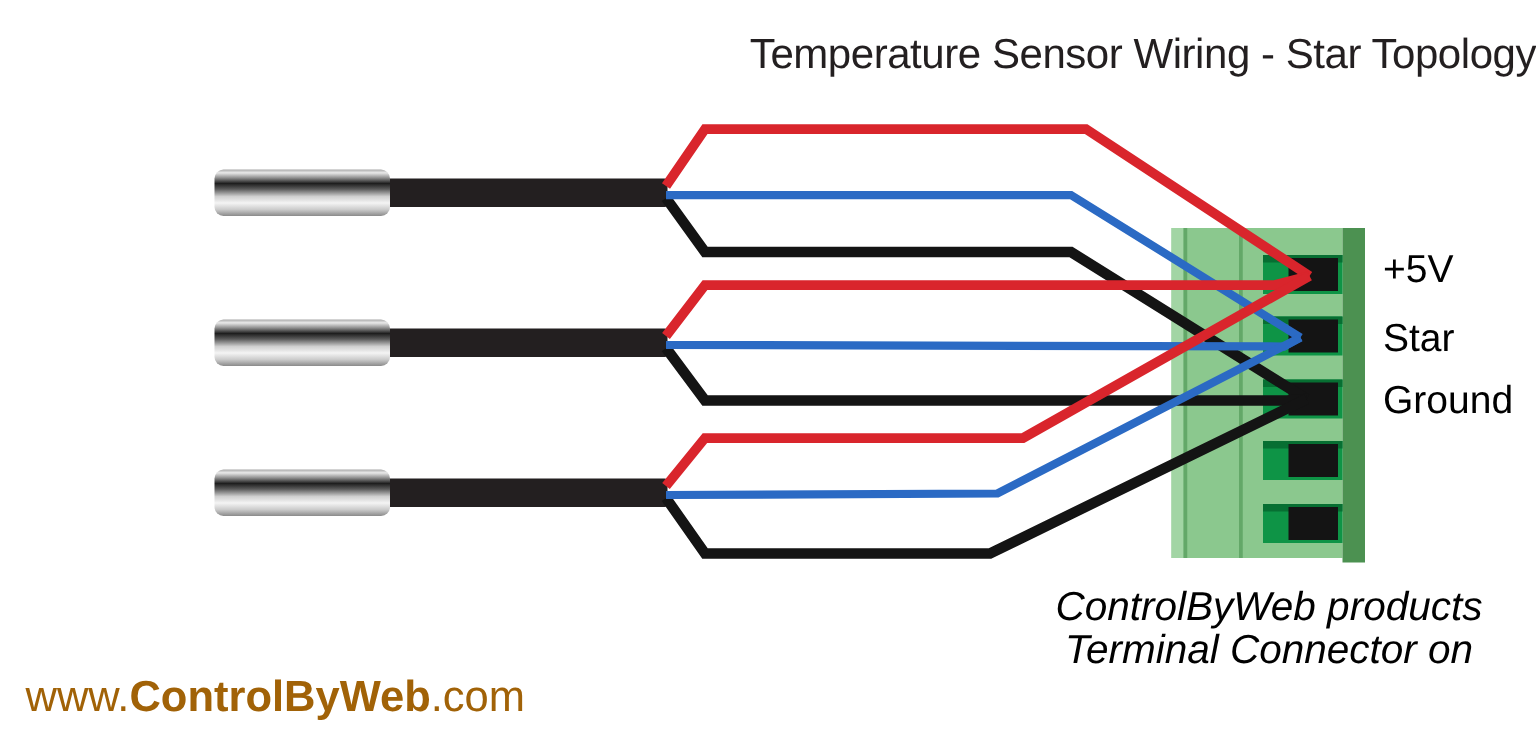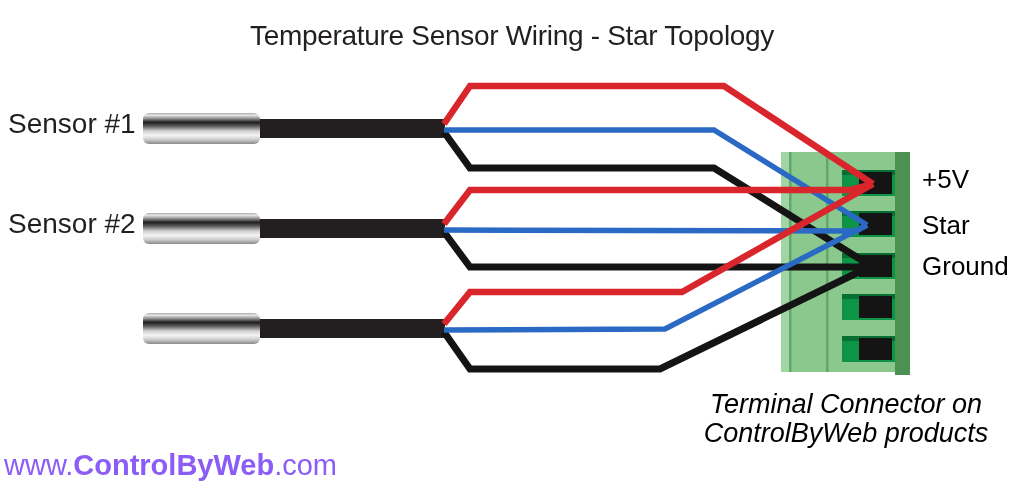--- a/index.html
+++ b/index.html
@@ -8,21 +8,21 @@
     width: 1024px;
     height: 493px;
     background: #ffffff;
     font-family: "Liberation Sans", sans-serif;
     overflow: hidden;
   }
   .canvas svg { position: absolute; left: 0; top: 0; }
   .title {
     position: absolute;
     top: 20px; left: 0; width: 100%;
-    text-align: center;
+    text-align: right;
     font-size: 28px;
     letter-spacing: -0.3px;
     color: #231f20;
   }
   .sensor-label {
     position: absolute;
     left: 8px;
     font-size: 28px;
     color: #231f20;
     white-space: nowrap;
@@ -46,23 +46,23 @@
     left: 696px; top: 390px;
     width: 300px;
     text-align: center;
     font-size: 27px;
     font-style: italic;
     color: #000000;
     line-height: 29px;
   }
   .watermark {
     position: absolute;
-    left: 4px; top: 449px;
+    left: 17px; top: 449px;
     font-size: 29px;
-    color: #8b5cf6;
+    color: #a16207;
     white-space: nowrap;
   }
   .watermark .wm-bold { font-weight: bold; }
 </style>
 </head>
 <body>
 
 <div class="canvas">
 
   <svg width="1024" height="493" viewBox="0 0 1024 493">
@@ -140,27 +140,25 @@
 
     <g fill="none" stroke="#d9252c" stroke-width="6.5" stroke-linejoin="miter">
       <polyline points="444,124 470,86 724,86 873,184"></polyline>
       <polyline points="444,224 470,190 850,190 873,184"></polyline>
       <polyline points="444,324 470,292 682,292 873,184"></polyline>
     </g>
   </svg>
 
   <div class="title">Temperature Sensor Wiring - Star Topology</div>
 
-  <div class="sensor-label s1">Sensor #1</div>
-  <div class="sensor-label s2">Sensor #2</div>
 
   <div class="pin-label p1">+5V</div>
   <div class="pin-label p2">Star</div>
   <div class="pin-label p3">Ground</div>
 
   <div class="caption">
+    <div>ControlByWeb products</div>
     <div>Terminal Connector on</div>
-    <div>ControlByWeb products</div>
   </div>
 
   <div class="watermark"><span>www.</span><span class="wm-bold">ControlByWeb</span><span>.com</span></div>
 
 </div>
 
 </body></html>

